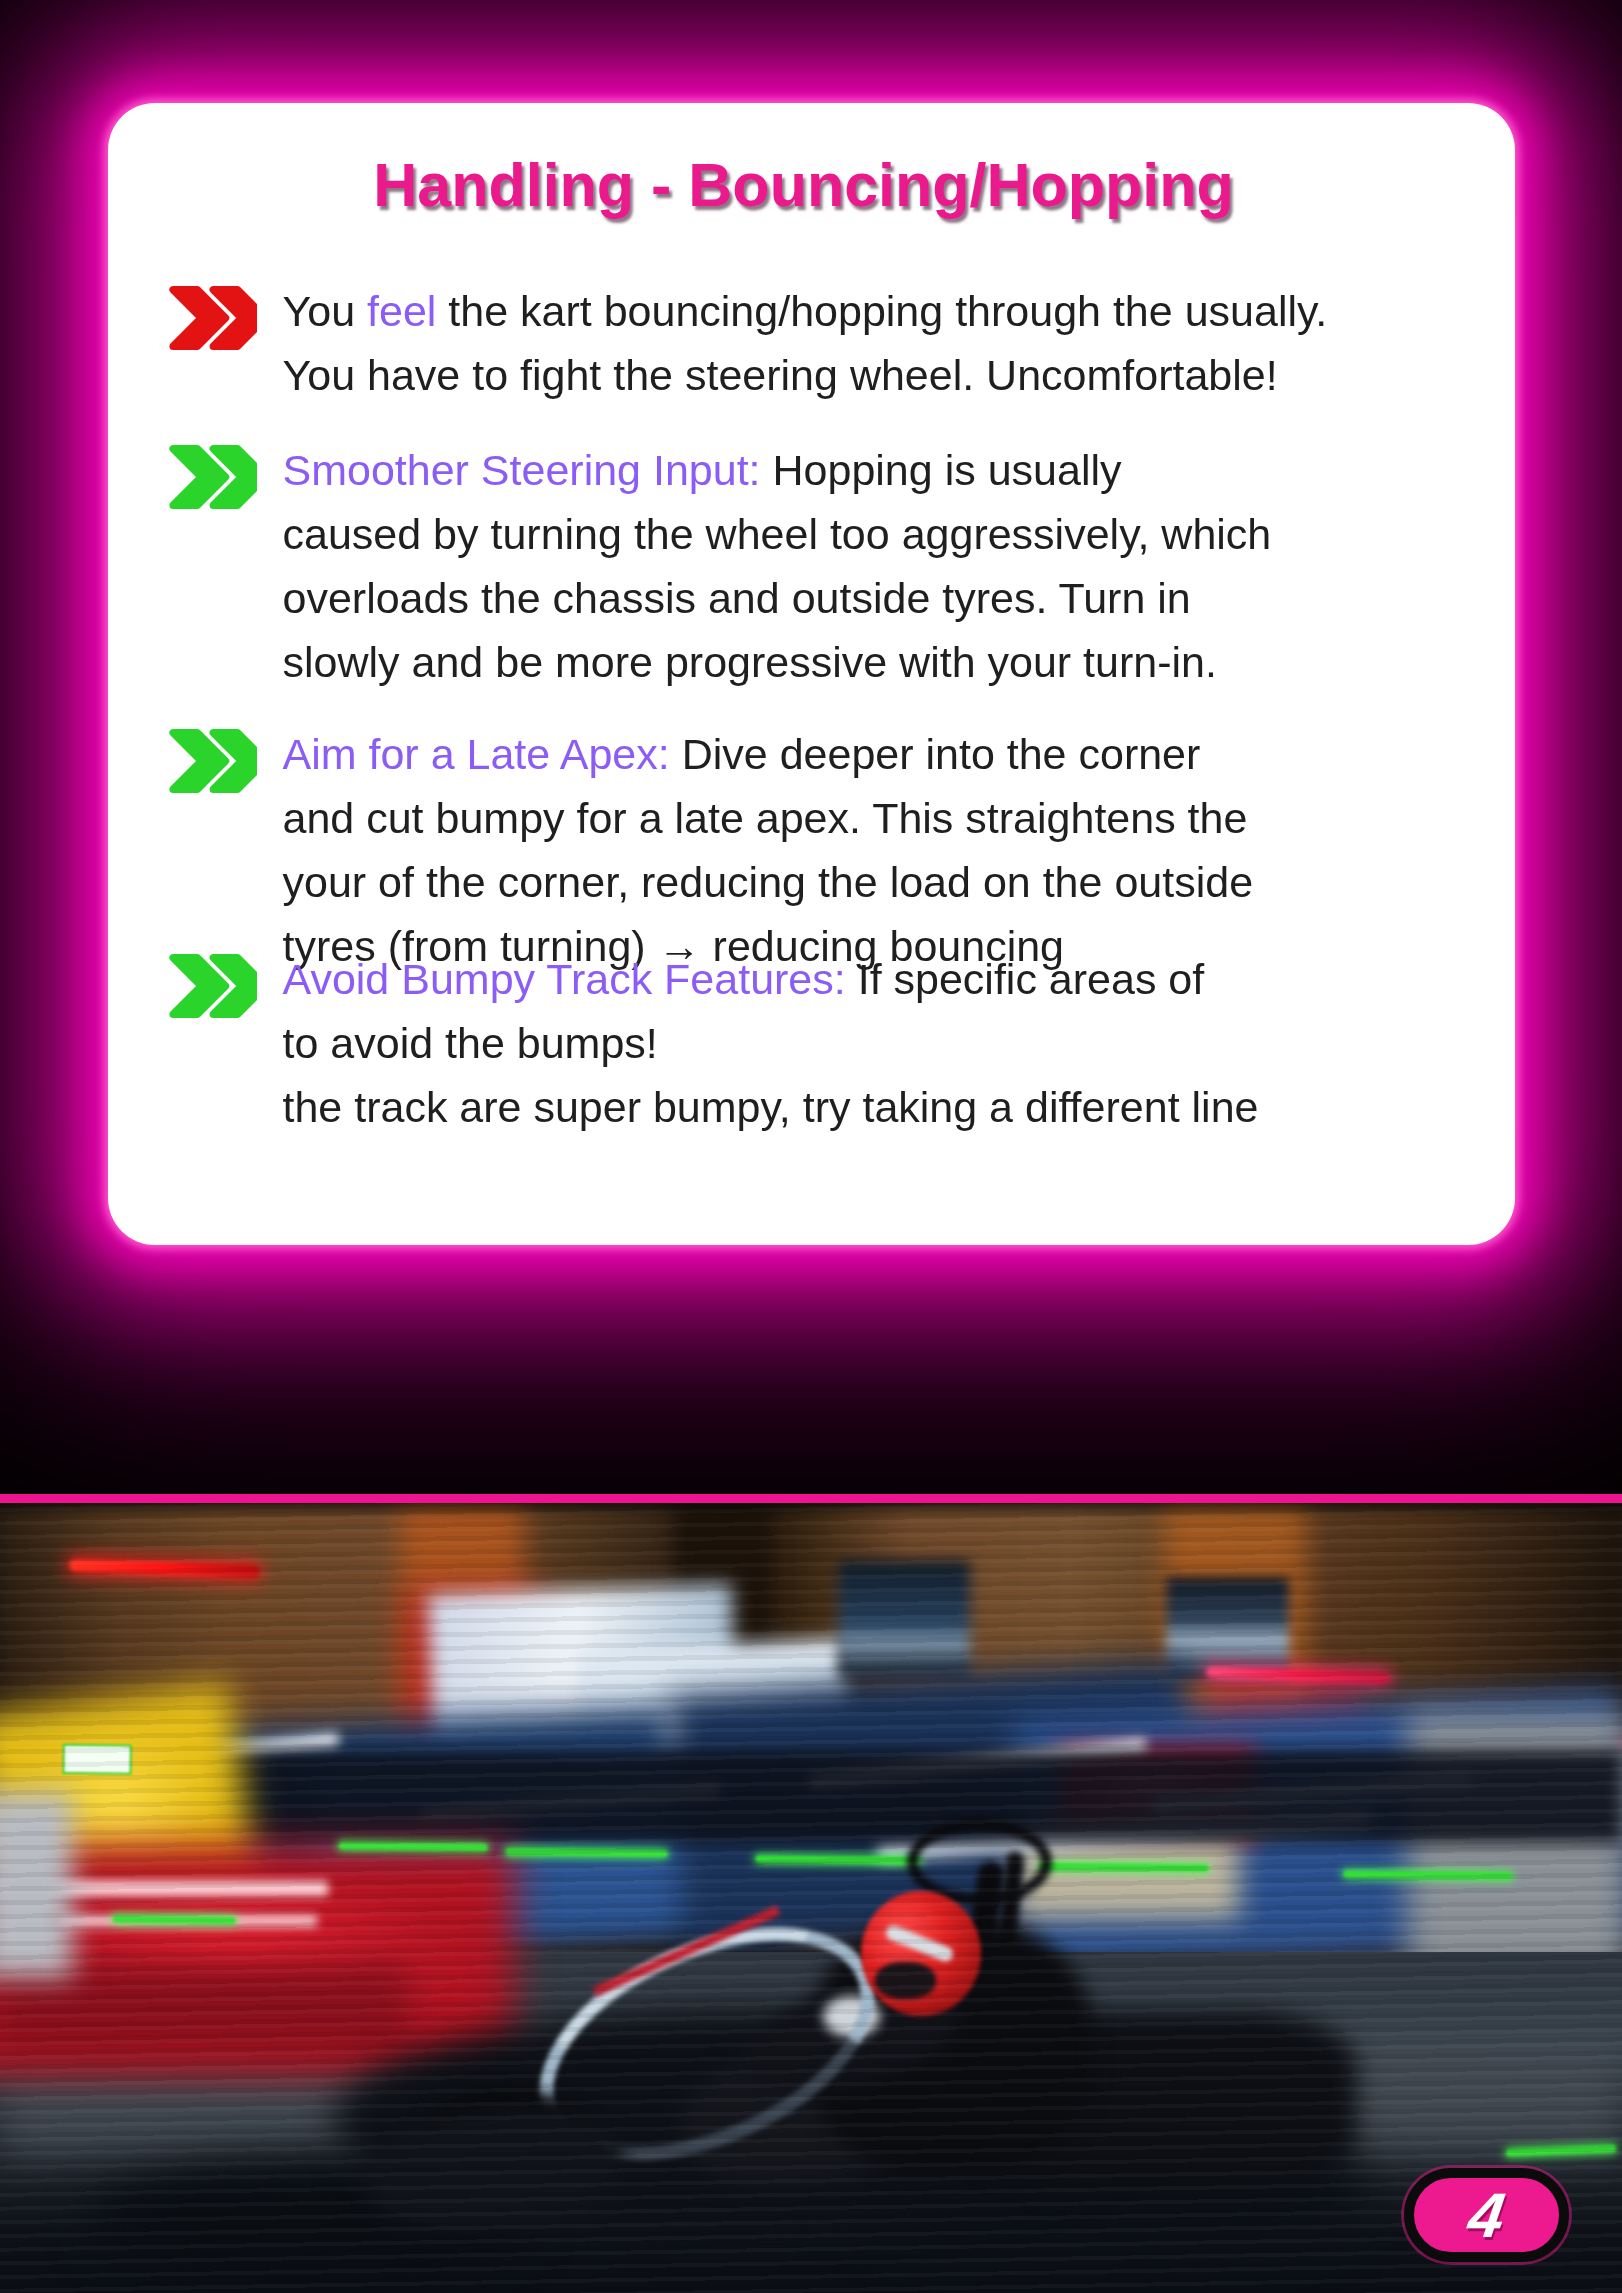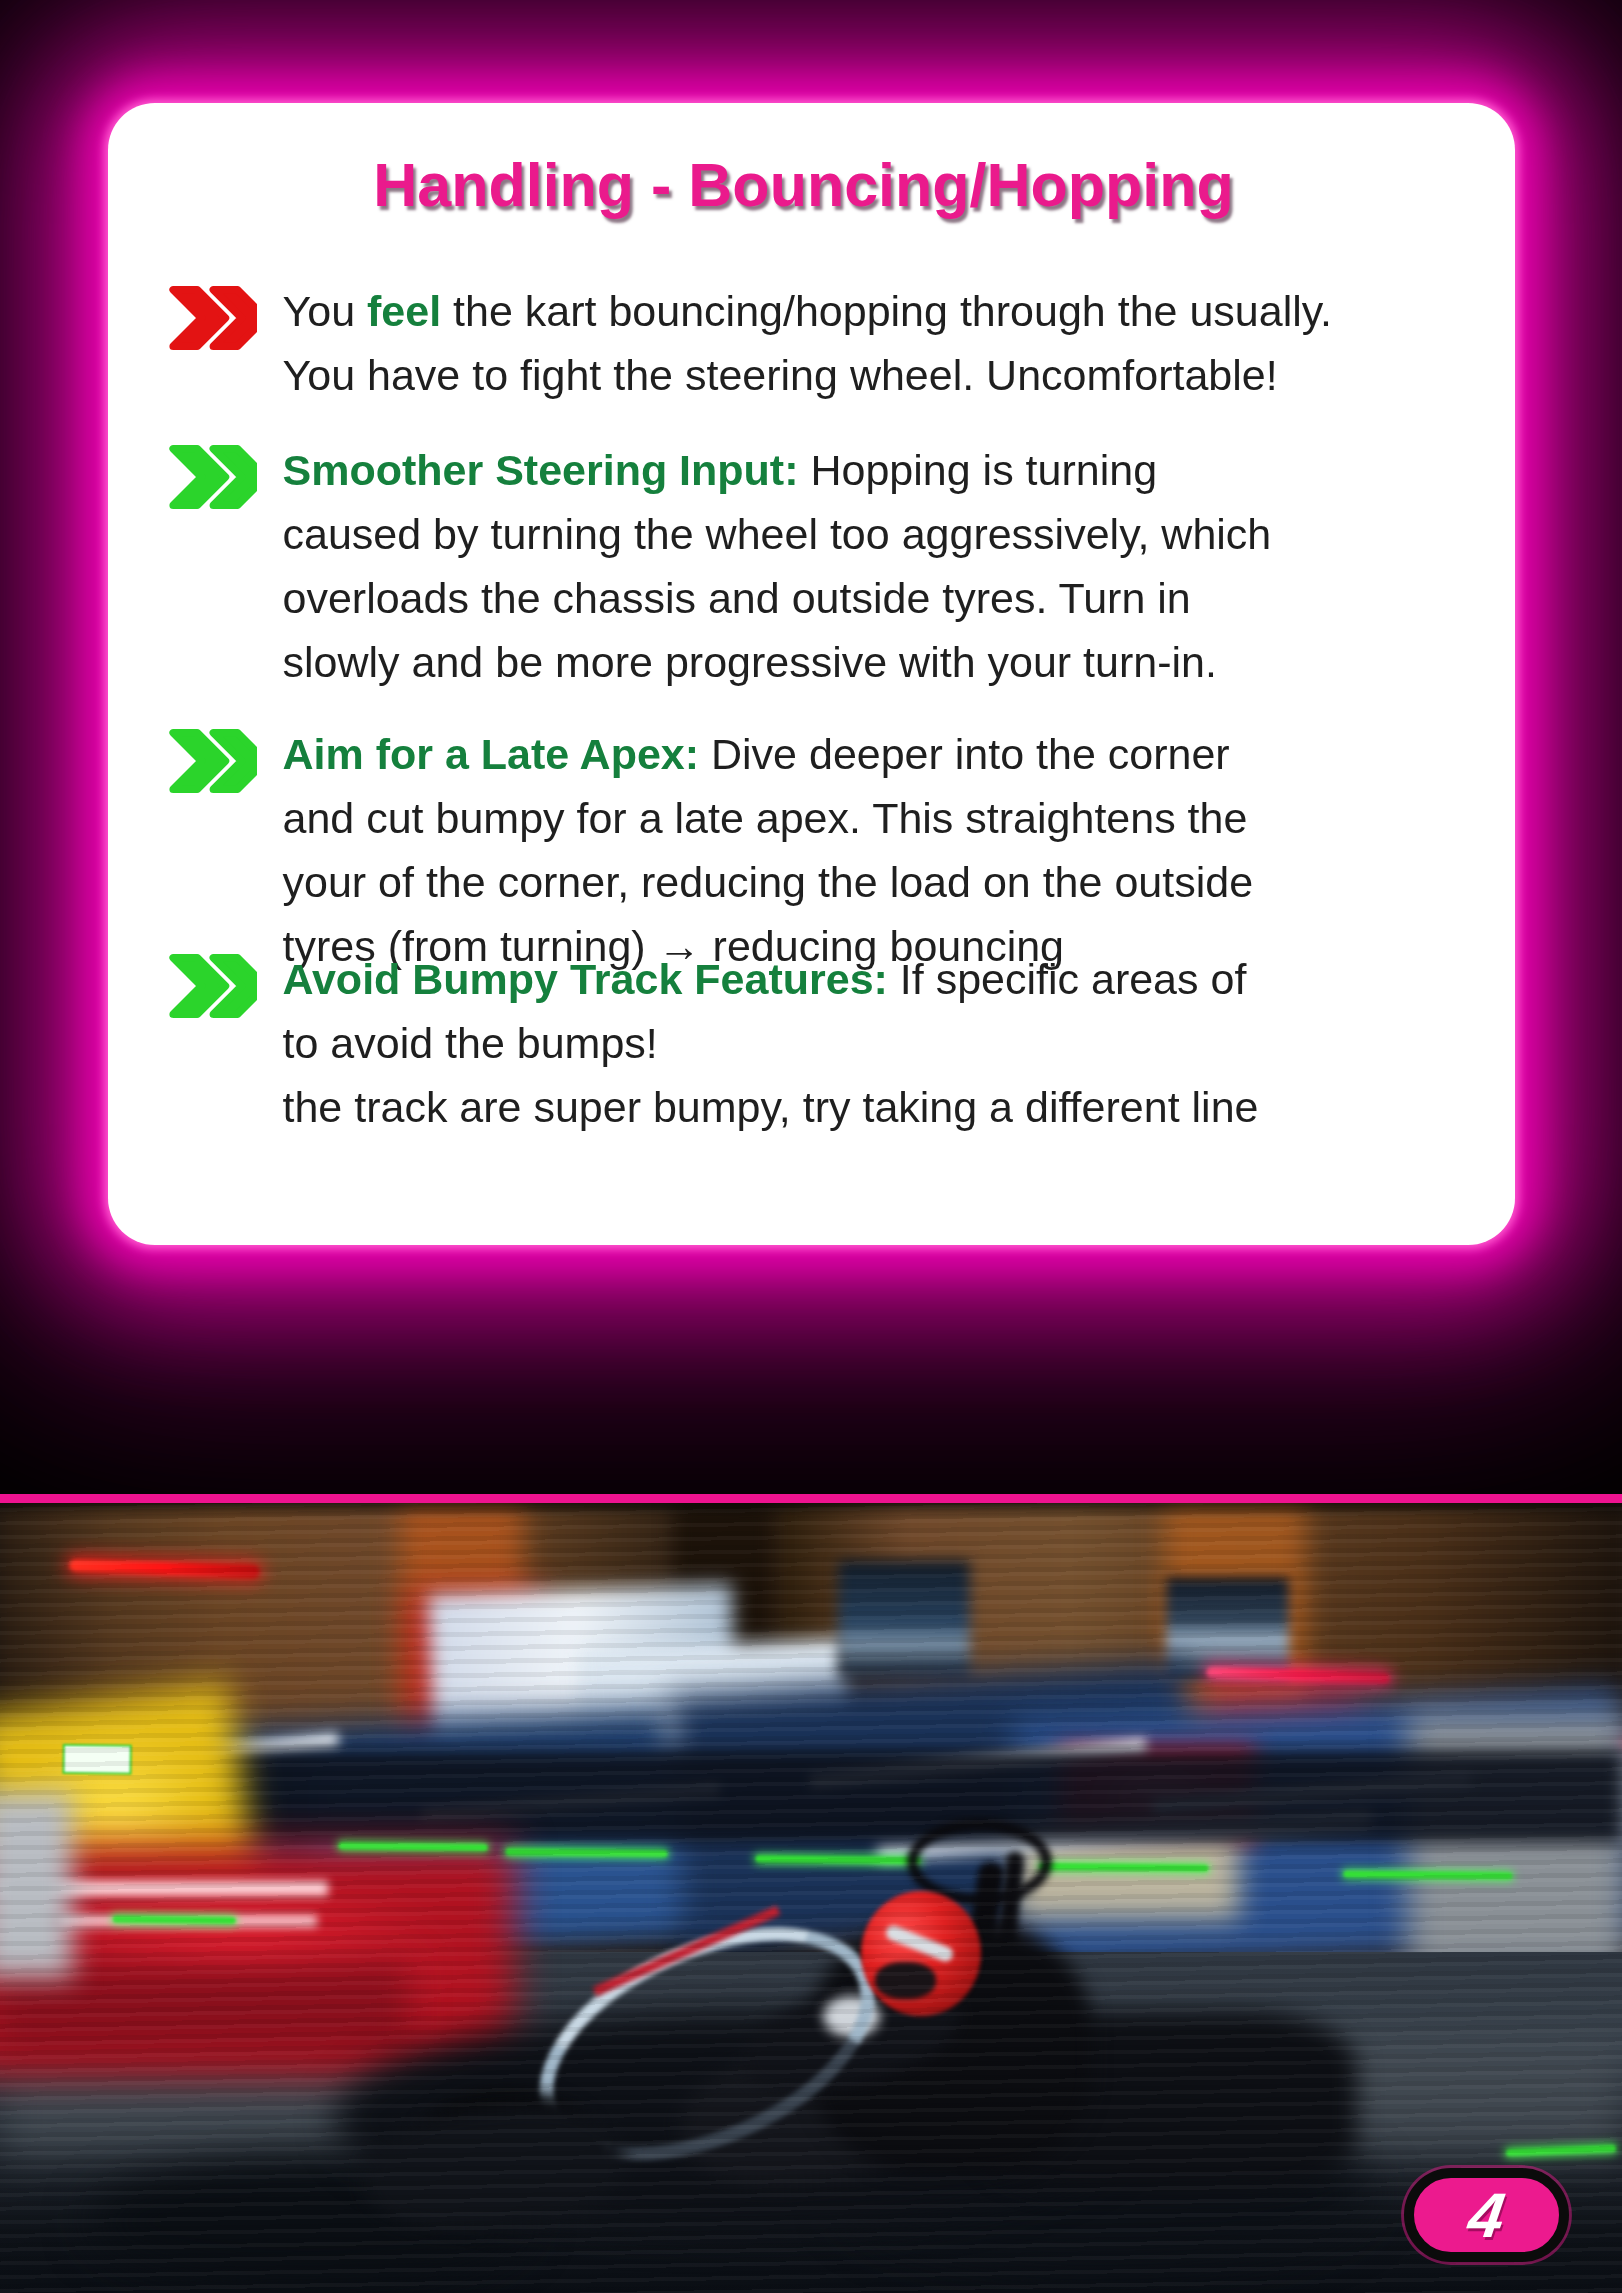--- a/index.html
+++ b/index.html
@@ -24,21 +24,21 @@
     font-size:61px;font-weight:700;color:#ea1a8c;letter-spacing:0;
     text-shadow:2.9px 3.9px 2.9px rgba(45,8,32,.55);
   }
   .bullet{
     position:absolute;left:55px;right:55px;display:flex;align-items:flex-start;
   }
   .bullet .chev{flex:0 0 auto;margin-top:2px;margin-right:25.5px;}
   .bullet .btxt{
     font-size:43px;line-height:64px;color:#1f1f1f;max-width:1201px;
   }
-  .btxt b{font-weight:700;color:#15803d;}
+  .btxt b{font-weight:400;color:#8b5cf6;}
   .b1{top:176px}.b2{top:335px}.b3{top:619px}.b4{top:844px}
   .chev-red path{fill:#e31313;stroke:#e31313;}
   .chev-green path{fill:#2bd42b;stroke:#2bd42b;}
 
   
   .divider{position:absolute;left:0;top:1494px;width:1622px;height:8.8px;background:#ee1390;}
 
   
   .photo{position:absolute;left:0;top:1503px;width:1622px;height:791px;overflow:hidden;background:#241a12;}
   .photo div{position:absolute;}
@@ -140,21 +140,21 @@
       <div>You have to fight the steering wheel. Uncomfortable!</div>
     </div>
   </div>
 
   <div class="bullet b2">
     <svg class="chev chev-green" width="94" height="74" viewBox="0 0 110 86">
       <path d="M12 10 h28 l33 33 -33 33 h-28 l33 -33 z" stroke-width="9" stroke-linejoin="round"></path>
       <path d="M59 10 h28 l33 33 -33 33 h-28 l33 -33 z" stroke-width="9" stroke-linejoin="round"></path>
     </svg>
     <div class="btxt">
-      <div><b>Smoother Steering Input:</b><span> Hopping is turning</span></div>
+      <div><b>Smoother Steering Input:</b><span> Hopping is usually</span></div>
       <div>caused by turning the wheel too aggressively, which</div>
       <div>overloads the chassis and outside tyres. Turn in</div>
       <div>slowly and be more progressive with your turn-in.</div>
     </div>
   </div>
 
   <div class="bullet b3">
     <svg class="chev chev-green" width="94" height="74" viewBox="0 0 110 86">
       <path d="M12 10 h28 l33 33 -33 33 h-28 l33 -33 z" stroke-width="9" stroke-linejoin="round"></path>
       <path d="M59 10 h28 l33 33 -33 33 h-28 l33 -33 z" stroke-width="9" stroke-linejoin="round"></path>

